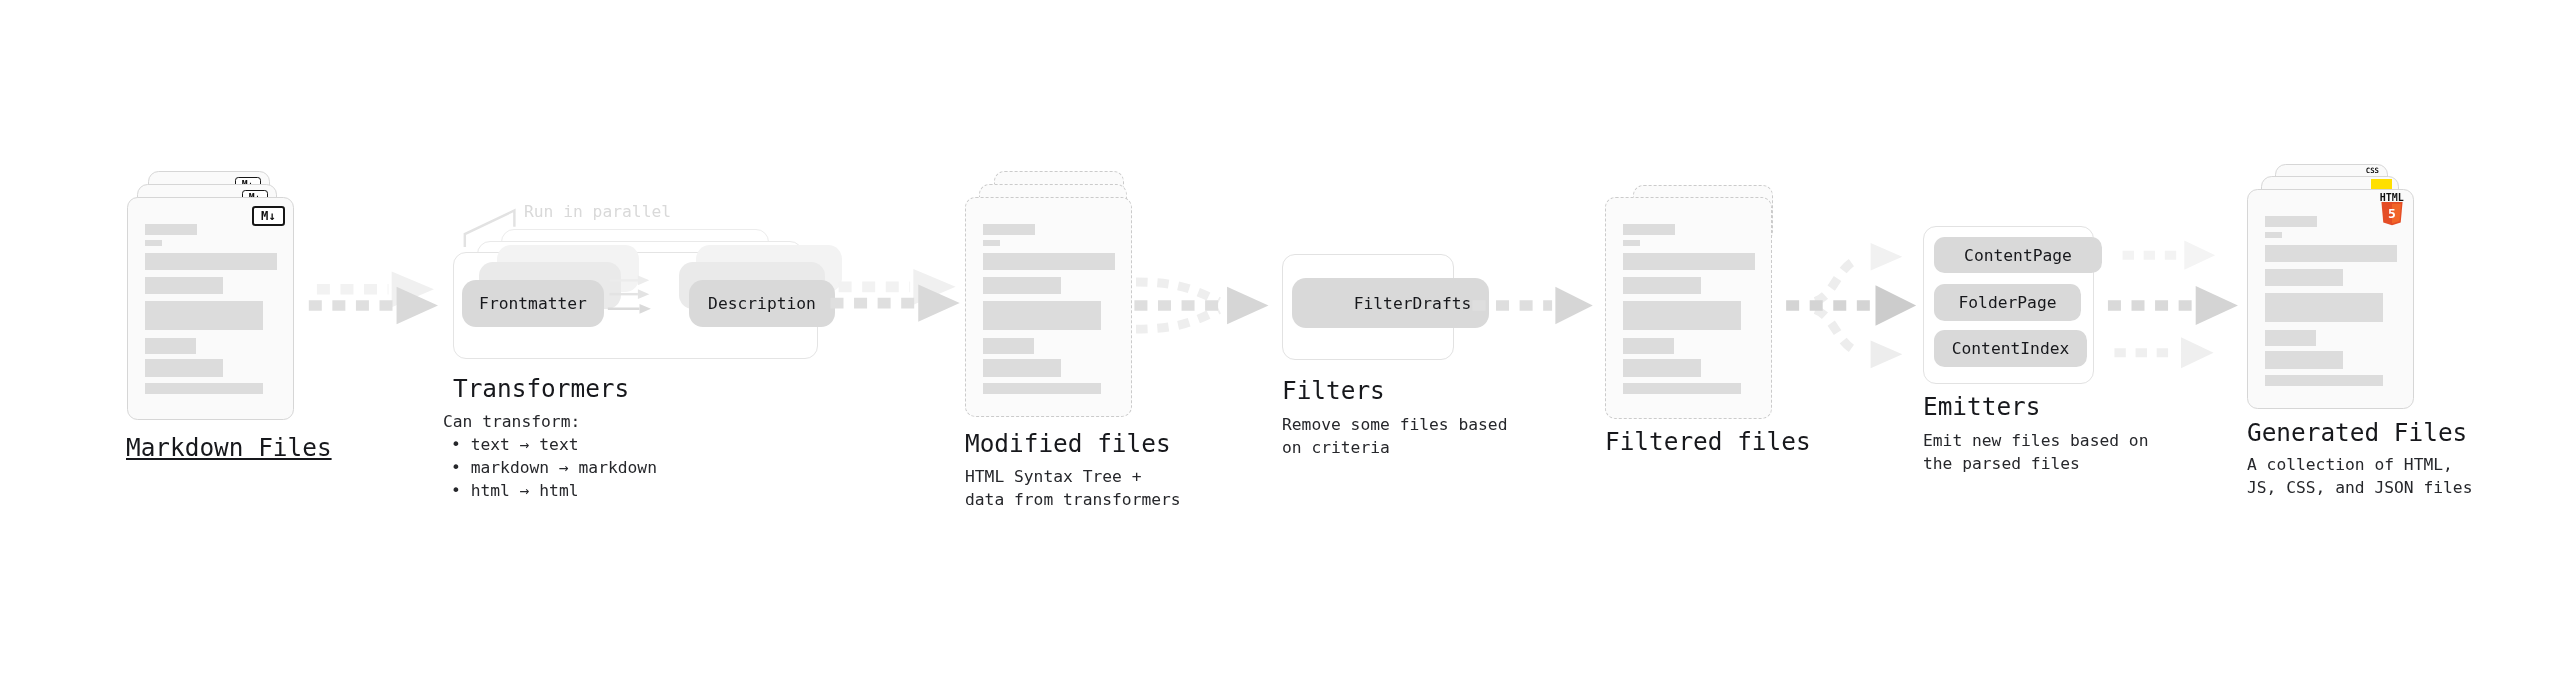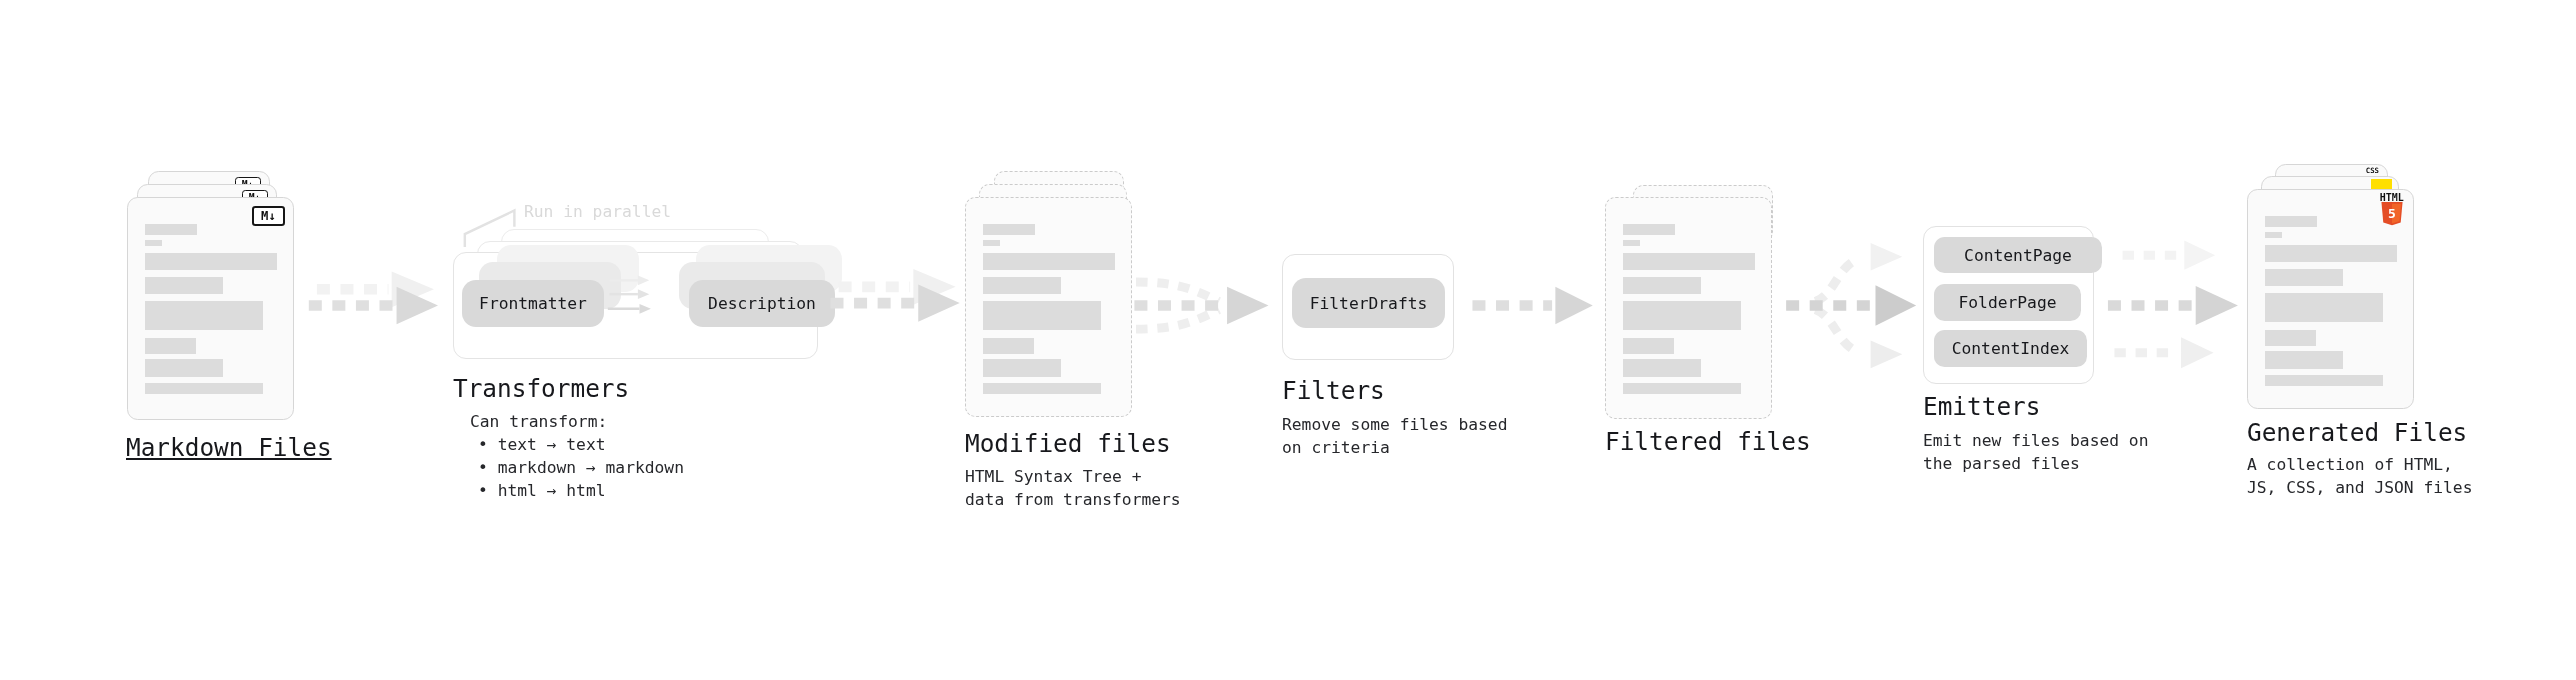--- a/index.html
+++ b/index.html
@@ -94,21 +94,21 @@
     <div class="pill" style="left:462px;top:280px;width:142px;height:47px;">
       <span>Frontmatter</span>
     </div>
     <div class="pill" style="left:661px;top:280px;width:146px;height:47px;margin-left:28px;">
       <span>Description</span>
     </div>
 
     <div class="annotation" style="left:524px;top:202px;">Run in parallel</div>
 
     <div class="h" style="left:453px;top:374px;">Transformers</div>
-    <div class="d" style="left:470px;top:410px;">
+    <div class="d" style="left:443px;top:410px;">
       <div>Can transform:</div>
       <div class="indent">• text → text</div>
       <div class="indent">• markdown → markdown</div>
       <div class="indent">• html → html</div>
     </div>
   </section>
 
   <section>
     <div class="doc doc-dashed" style="left:994px;top:171px;width:130px;height:57px;"></div>
     <div class="doc doc-dashed" style="left:979px;top:184px;width:148px;height:57px;"></div>
@@ -126,21 +126,21 @@
     </div>
     <div class="h" style="left:965px;top:429px;">Modified files</div>
     <div class="d" style="left:965px;top:465px;">
       <div>HTML Syntax Tree +</div>
       <div>data from transformers</div>
     </div>
   </section>
 
   <section>
     <div class="panel" style="left:1282px;top:254px;width:172px;height:106px;"></div>
-    <div class="pill" style="left:1292px;top:278px;width:153px;height:50px;">
+    <div class="pill" style="left:1292px;top:278px;width:153px;height:50px;padding-left:44px;">
       <span>FilterDrafts</span>
     </div>
     <div class="h" style="left:1282px;top:376px;">Filters</div>
     <div class="d" style="left:1282px;top:413px;">
       <div>Remove some files based</div>
       <div>on criteria</div>
     </div>
   </section>
 
   <section>

